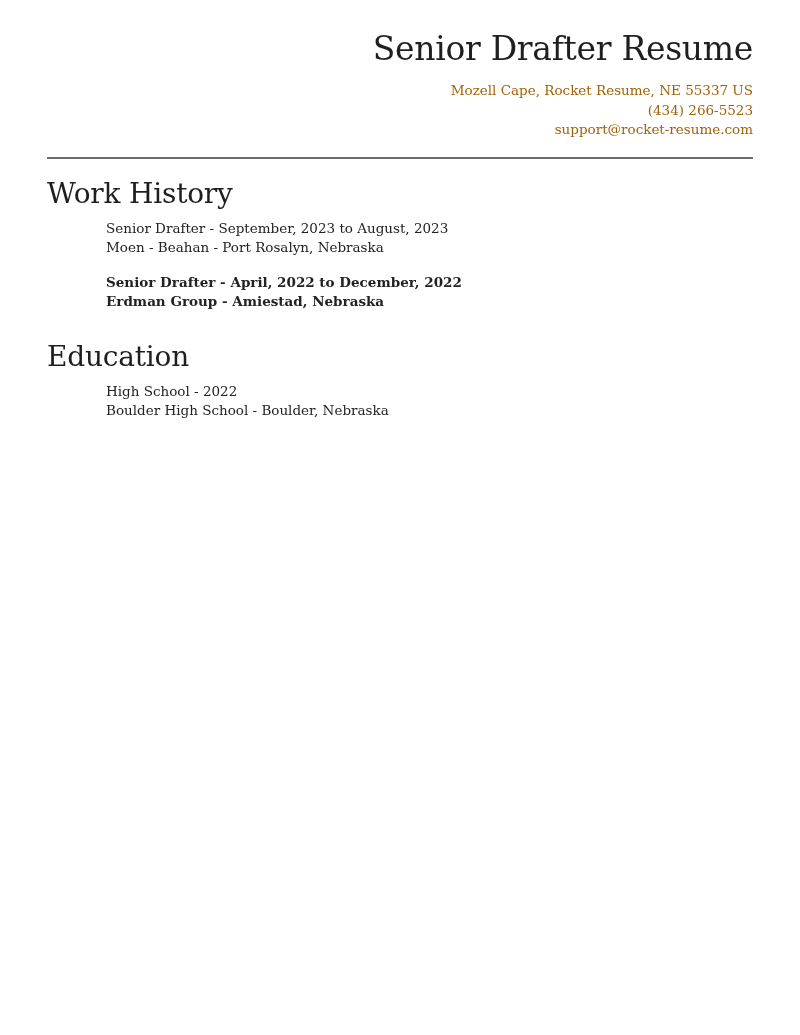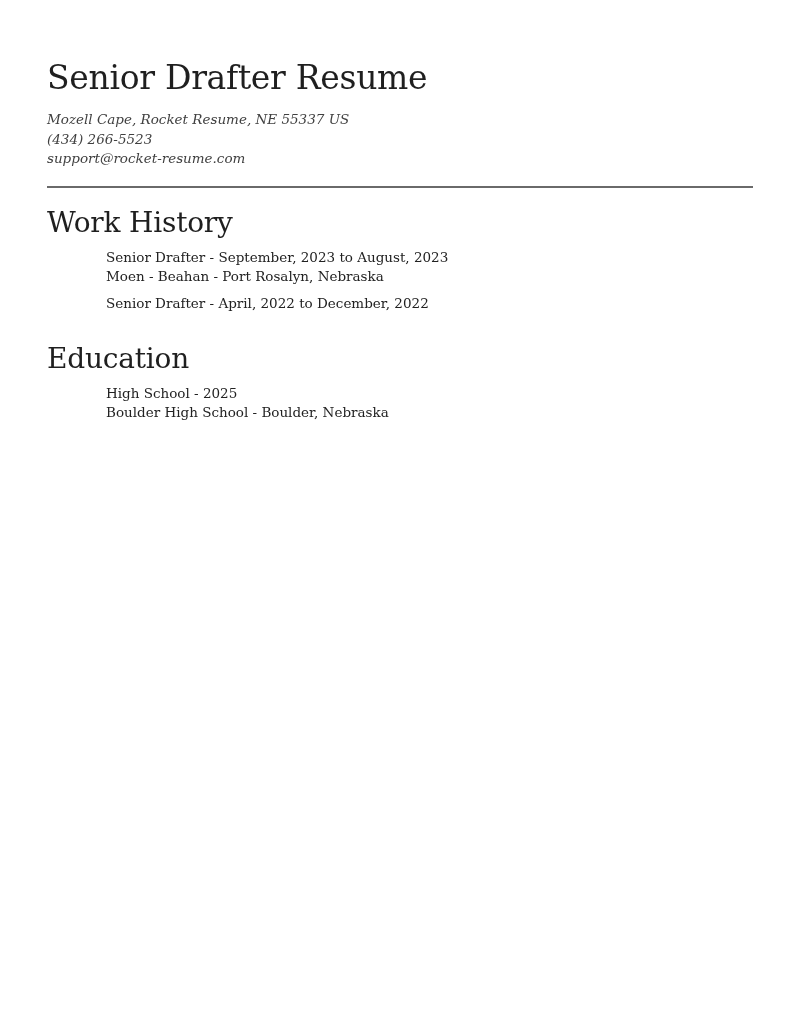--- a/index.html
+++ b/index.html
@@ -15,37 +15,36 @@
       font-family: "DejaVu Serif", "Liberation Serif", serif;
       overflow: hidden;
     }
     .page {
       position: absolute;
       left: 47px;
       top: 0;
       width: 706px;
     }
     .header {
-      text-align: left;
-      padding-top: 56px;
+      text-align: right;
+      padding-top: 27px;
     }
     .title {
       font-size: 33px;
       font-weight: normal;
       letter-spacing: -0.3px;
       line-height: 44px;
       margin: 0 0 10px 0;
       color: #1f1f1f;
     }
     .contact-line {
       font-size: 13.5px;
       line-height: 19.5px;
-      color: #404040;
+      color: #a16207;
       margin: 0;
-      font-style: italic;
     }
     .rule {
       margin: 17px 0 0 0;
       height: 0;
       border: none;
       border-top: 2px solid #6a6a6a;
       width: 706px;
     }
     .section-title {
       font-size: 28px;
@@ -58,21 +57,22 @@
     .section-title.edu {
       margin-top: 31px;
     }
     .entry {
       margin-left: 59px;
       font-size: 13.5px;
       line-height: 19px;
       color: #222;
     }
     .entry + .entry {
-      margin-top: 8px;
+      margin-top: 16px;
+      font-weight: bold;
     }
     .entry-line {
       display: block;
       white-space: nowrap;
     }
   </style>
 </head>
 <body>
 
 <div class="page">
@@ -89,25 +89,26 @@
   <section>
     <h2 class="section-title">Work History</h2>
 
     <div class="entry">
       <span class="entry-line">Senior Drafter - September, 2023 to August, 2023</span>
       <span class="entry-line">Moen - Beahan - Port Rosalyn, Nebraska</span>
     </div>
 
     <div class="entry">
       <span class="entry-line">Senior Drafter - April, 2022 to December, 2022</span>
+      <span class="entry-line">Erdman Group - Amiestad, Nebraska</span>
     </div>
   </section>
 
   <section>
     <h2 class="section-title edu">Education</h2>
 
     <div class="entry">
-      <span class="entry-line">High School - 2025</span>
+      <span class="entry-line">High School - 2022</span>
       <span class="entry-line">Boulder High School - Boulder, Nebraska</span>
     </div>
   </section>
 
 </div>
 
 </body></html>

